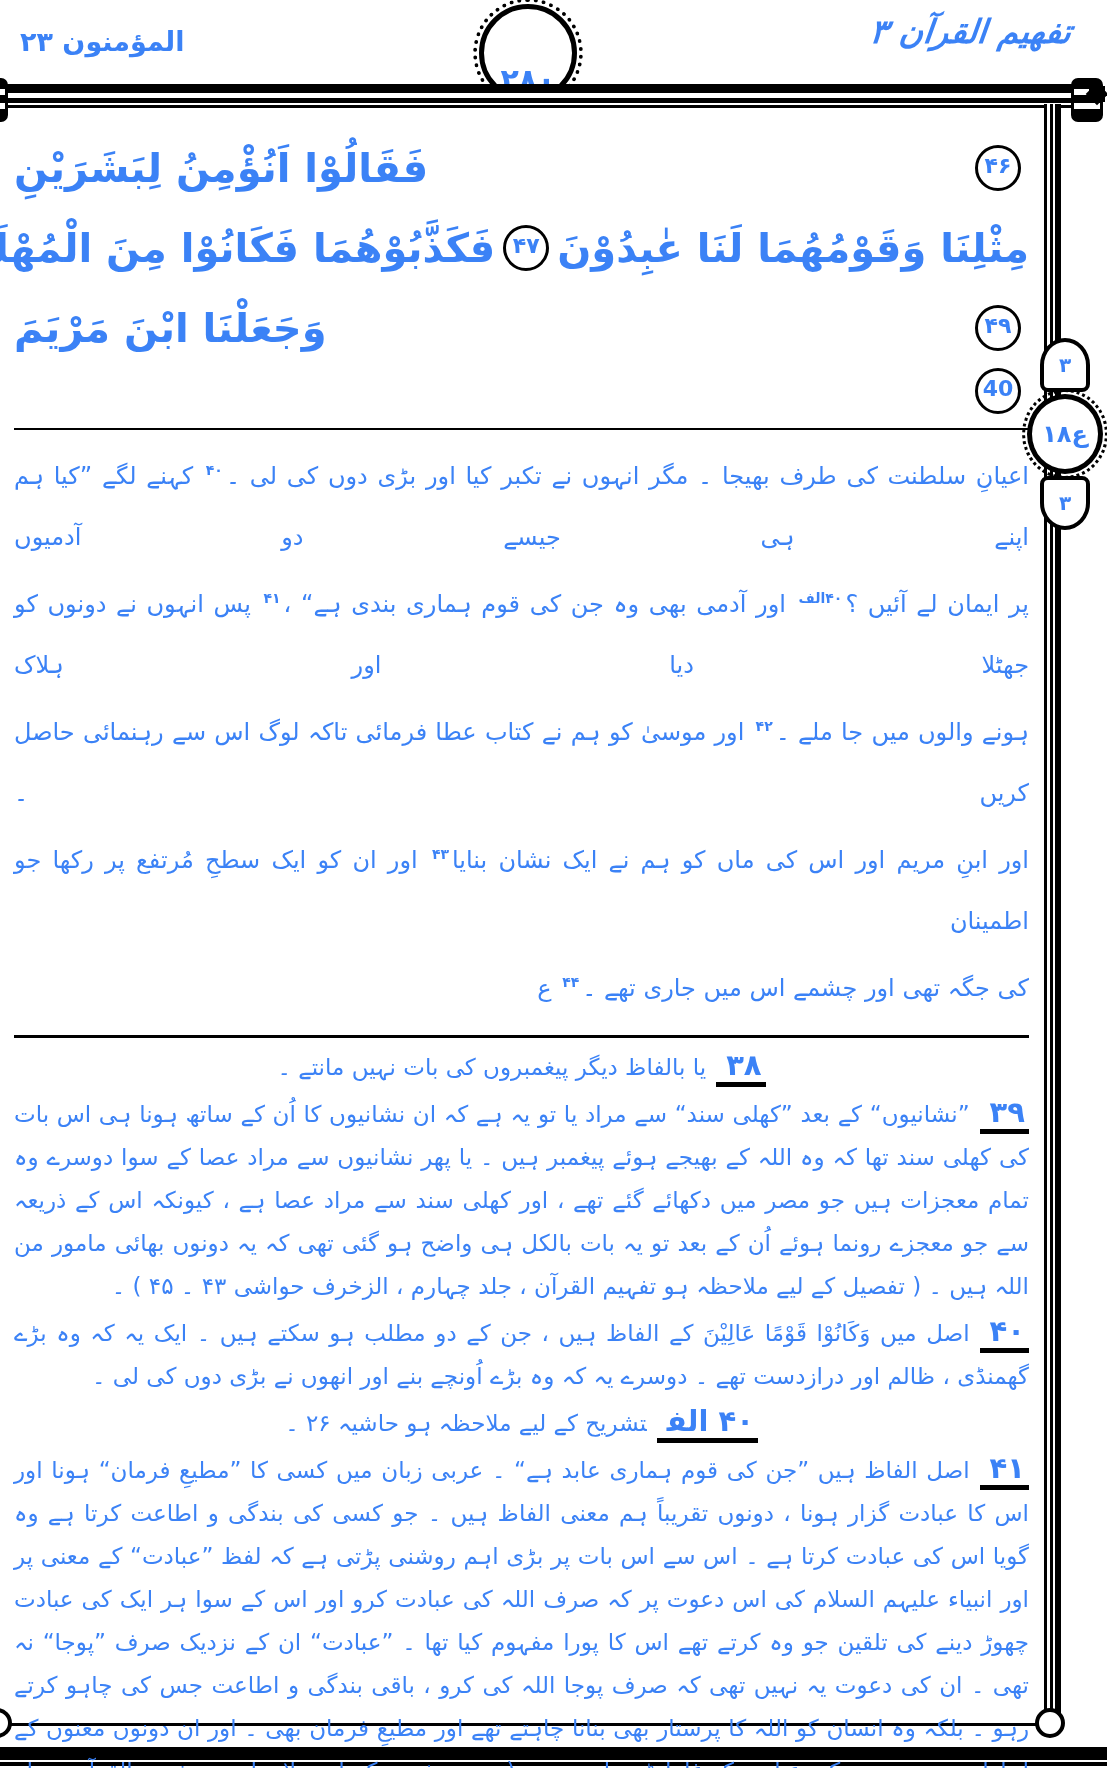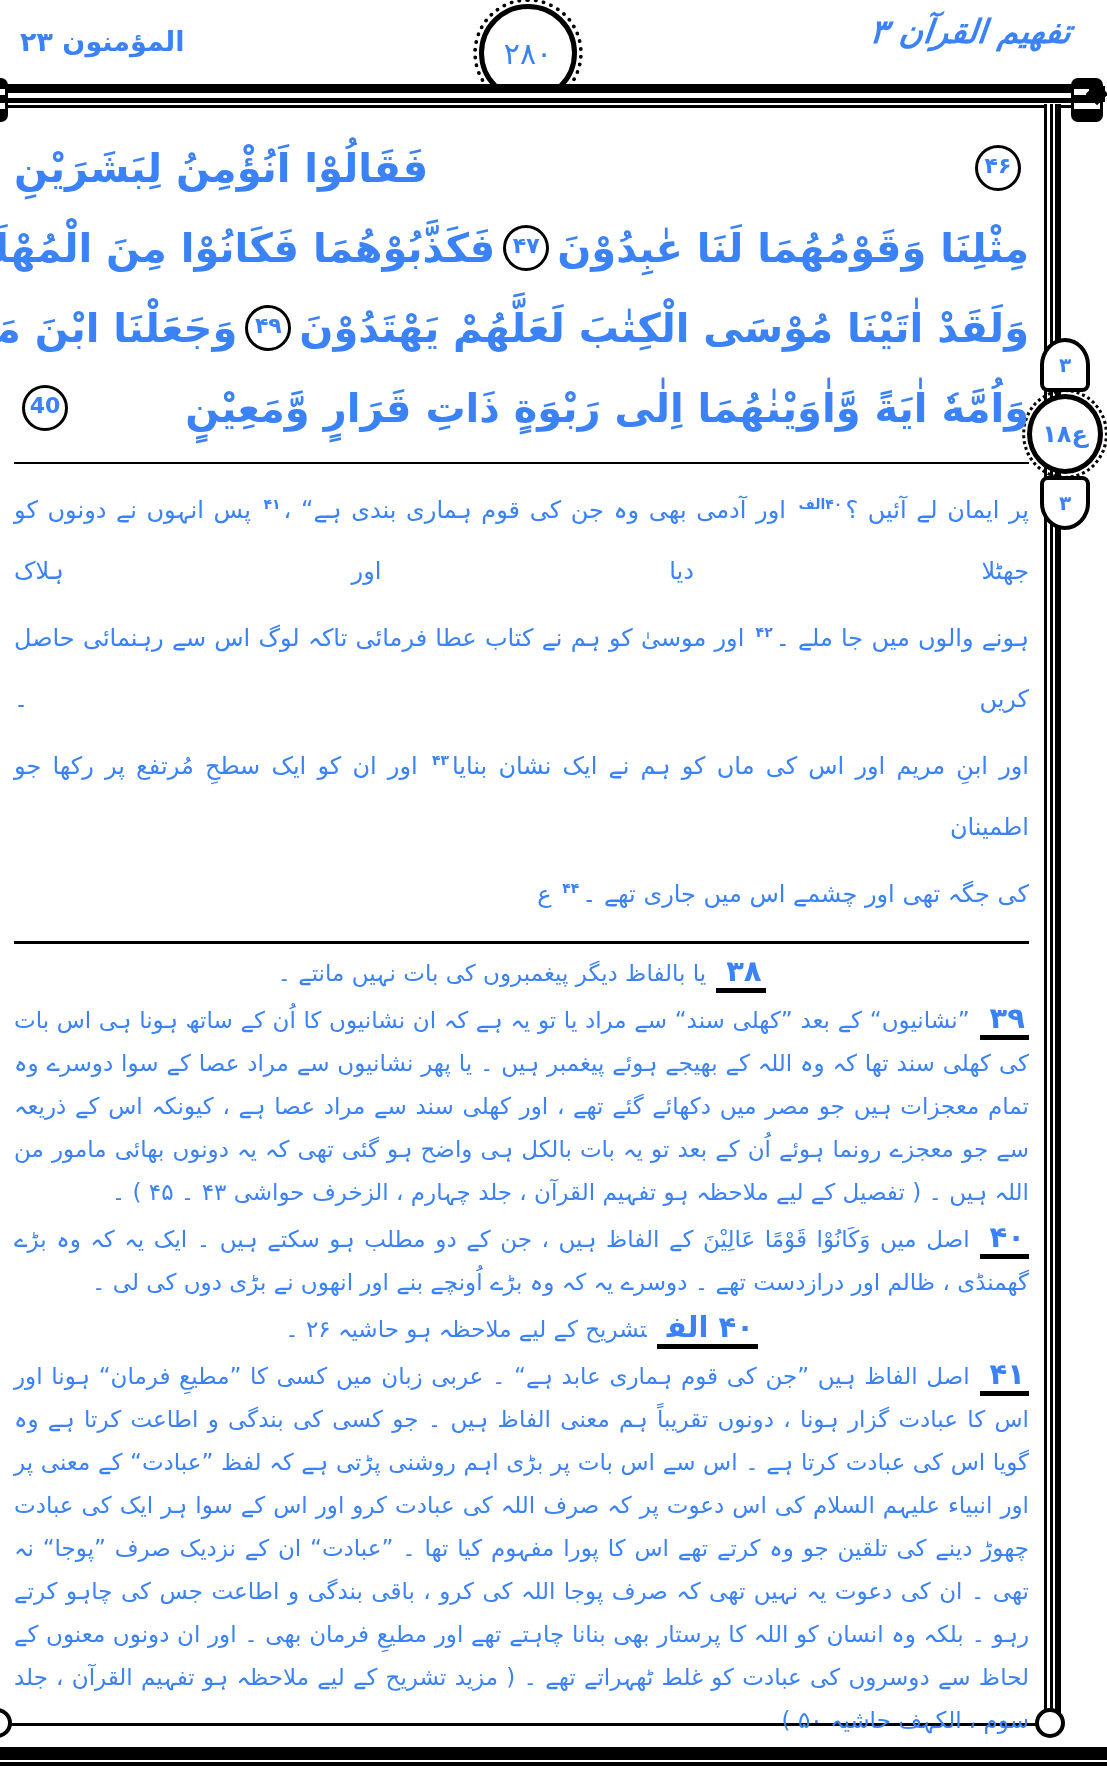--- a/index.html
+++ b/index.html
@@ -5,22 +5,22 @@
   html,body{margin:0;padding:0;background:#e8e8e8;}
   .page{
     position:relative;width:1107px;height:1768px;background:#ffffff;color:#3b82f6;
     font-family:"DejaVu Sans",sans-serif;overflow:hidden;direction:rtl;padding-left:28px;
   }
   
   .hdr-surah{position:absolute;top:26px;left:48px;font-size:27px;font-weight:bold;direction:rtl;}
   .hdr-vol{position:absolute;top:12px;right:36px;font-size:33px;font-weight:bold;font-style:italic;transform:skewX(-6deg);}
   .emblem{
     position:absolute;top:4px;left:507px;width:88px;height:88px;border:5px solid #000;border-radius:50%;
-    outline:4px dotted #000;outline-offset:2px;display:flex;align-items:center;justify-content:center;
-    font-size:30px;font-weight:normal;background:#fff;
+    outline:4px dotted #000;outline-offset:2px;display:flex;align-items:flex-end;justify-content:center;
+    font-size:30px;font-weight:bold;background:#fff;
   }
   
   .bar-top{
     position:absolute;top:84px;left:10px;right:10px;height:24px;
     background:linear-gradient(#000 0 9px,#fff 9px 14px,#000 14px 19px,#fff 19px 21px,#000 21px 24px);
   }
   .finial{position:absolute;top:78px;width:26px;height:38px;border:3px solid #000;border-radius:7px;
     background:linear-gradient(#000 0 8px,#fff 8px 14px,#000 14px 22px,#fff 22px 28px,#000 28px 38px);}
   .finial.l{left:4px;} .finial.r{right:4px;}
   .star{position:absolute;width:16px;height:16px;background:#000;transform:rotate(45deg);}
@@ -94,33 +94,34 @@
         <span class="vnum">۴۶</span>
         <span>فَقَالُوْا اَنُؤْمِنُ لِبَشَرَيْنِ</span>
       </div>
       <div class="qline">
         <span>مِثْلِنَا وَقَوْمُهُمَا لَنَا عٰبِدُوْنَ</span>
         <span class="vnum">۴۷</span>
         <span>فَكَذَّبُوْهُمَا فَكَانُوْا مِنَ الْمُهْلَكِيْنَ</span>
 
       </div>
       <div class="qline">
-        <span>وَلَقَدْ اٰتَيْنَا مُوْسَى الْكِتٰبَ لَعَلَّهُمْ يَهْتَدُوْنَ</span>
         <span class="vnum">۴۹</span>
         <span>وَجَعَلْنَا ابْنَ مَرْيَمَ</span>
       </div>
       <div class="qline">
-        <span>وَاُمَّهٗ اٰيَةً وَّاٰوَيْنٰهُمَا اِلٰى رَبْوَةٍ ذَاتِ قَرَارٍ وَّمَعِيْنٍ</span>
         <span class="vnum">40</span>
       </div>
     </div>
 
     <div class="div1"></div>
 
     <div>
+      <div class="tline">
+        <span>اعیانِ سلطنت کی طرف بھیجا ۔ مگر انہوں نے تکبر کیا اور بڑی دوں کی لی ۔</span><span class="fref">۴۰</span><span> کہنے لگے ”کیا ہم اپنے ہی جیسے دو آدمیوں</span>
+      </div>
       <div class="tline">
         <span>پر ایمان لے آئیں ؟</span><span class="fref">۴۰الف</span><span> اور آدمی بھی وہ جن کی قوم ہماری بندی ہے“ ،</span><span class="fref">۴۱</span><span> پس انہوں نے دونوں کو جھٹلا دیا اور ہلاک</span>
       </div>
       <div class="tline">
         <span>ہونے والوں میں جا ملے ۔</span><span class="fref">۴۲</span><span> اور موسیٰ کو ہم نے کتاب عطا فرمائی تاکہ لوگ اس سے رہنمائی حاصل کریں ۔</span>
       </div>
       <div class="tline">
         <span>اور ابنِ مریم اور اس کی ماں کو ہم نے ایک نشان بنایا</span><span class="fref">۴۳</span><span> اور ان کو ایک سطحِ مُرتفع پر رکھا جو اطمینان</span>
       </div>
       <div class="tline last">

